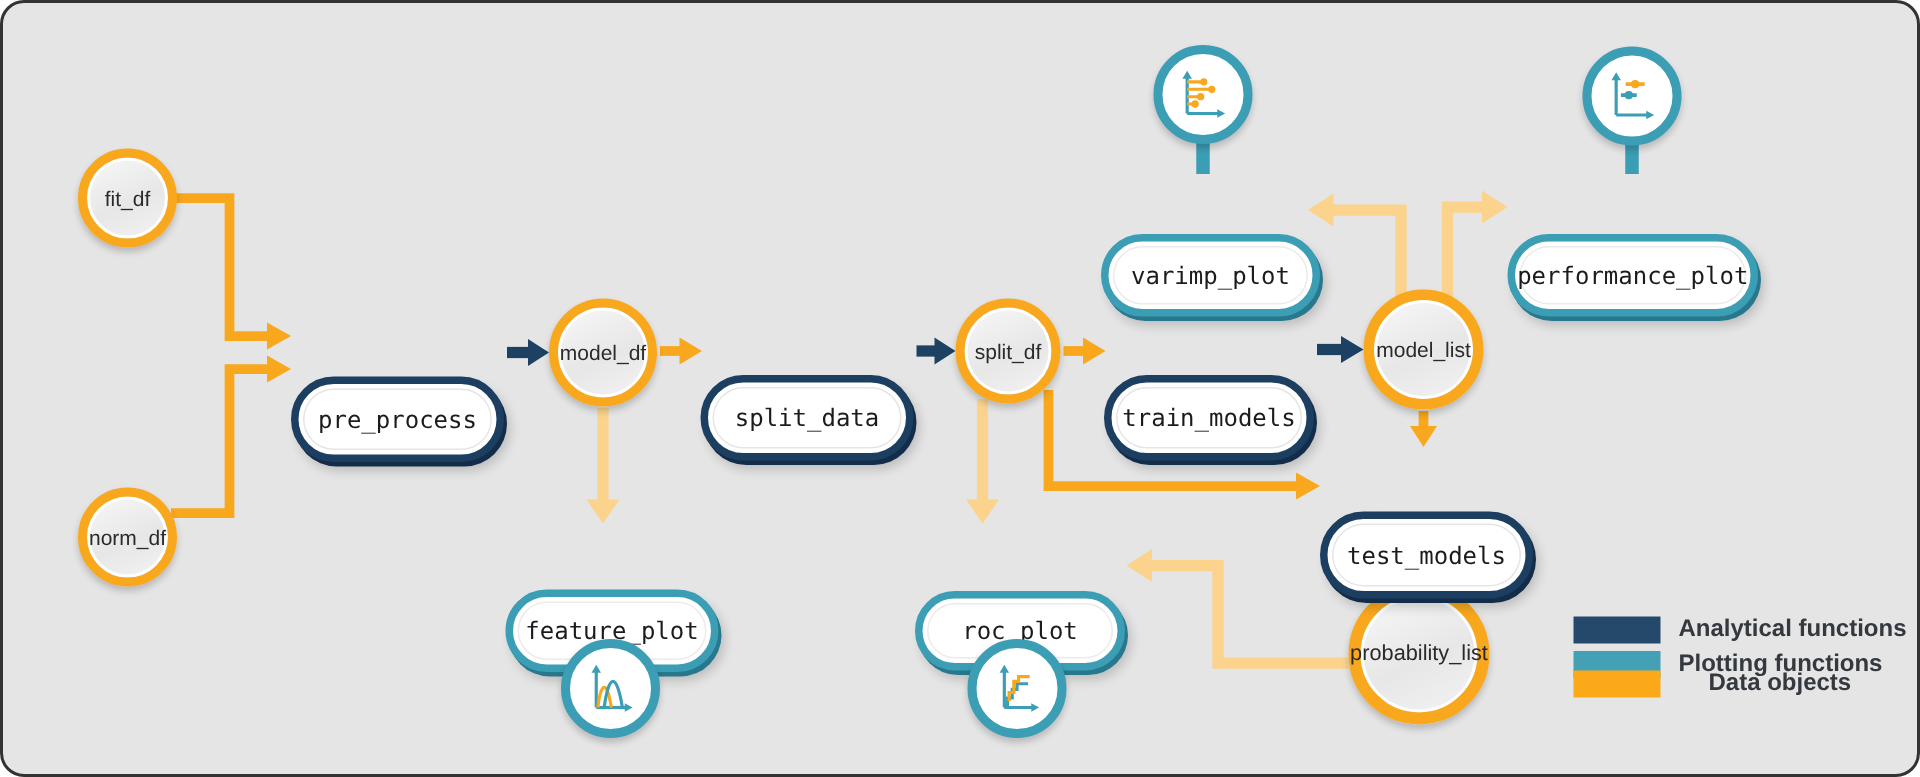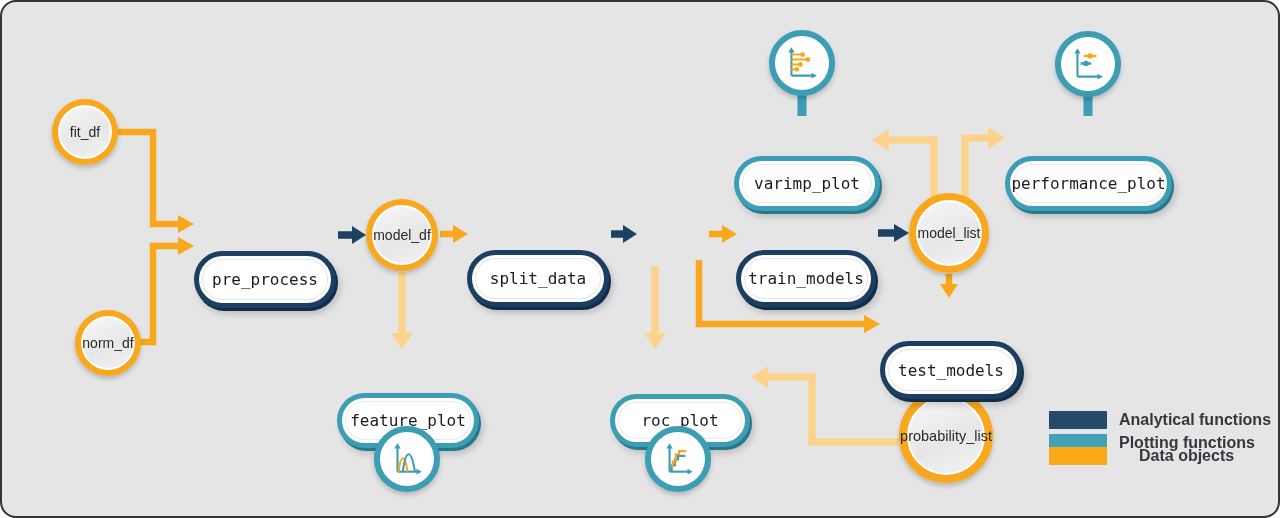--- a/index.html
+++ b/index.html
@@ -93,25 +93,28 @@
       <line x1="876" y1="231" x2="893" y2="231" fill="none"></line>
       <polygon points="907,231 892,222 892,240" stroke="none"></polygon>
       <line x1="947" y1="353" x2="947" y2="371" fill="none"></line>
       <polygon points="947,385 938,370 956,370" stroke="none"></polygon>
     </g>
   </svg>
 
   <div class="node datac" style="left:50px;top:97px;width:66px;height:66px;">
     <span>fit_df</span>
   </div>
-  <div class="node datac" style="left:50px;top:308px;width:66px;height:66px;margin-left:23px;">
+  <div class="node datac" style="left:50px;top:323px;width:66px;height:66px;">
     <span>norm_df</span>
   </div>
   <div class="node datac" style="left:364px;top:197px;width:72px;height:72px;">
     <span>model_df</span>
+  </div>
+  <div class="node datac" style="left:635px;top:197px;width:70px;height:70px;">
+    <span>split_df</span>
   </div>
   <div class="node datac big" style="left:907px;top:191px;width:80px;height:80px;">
     <span>model_list</span>
   </div>
   <div class="node datac bigger" style="left:897px;top:387px;width:94px;height:94px;">
     <span>probability_list</span>
   </div>
 
   <div class="node pill navy" style="left:192px;top:205px;width:142px;height:57px;">
     <span>pre_process</span>

